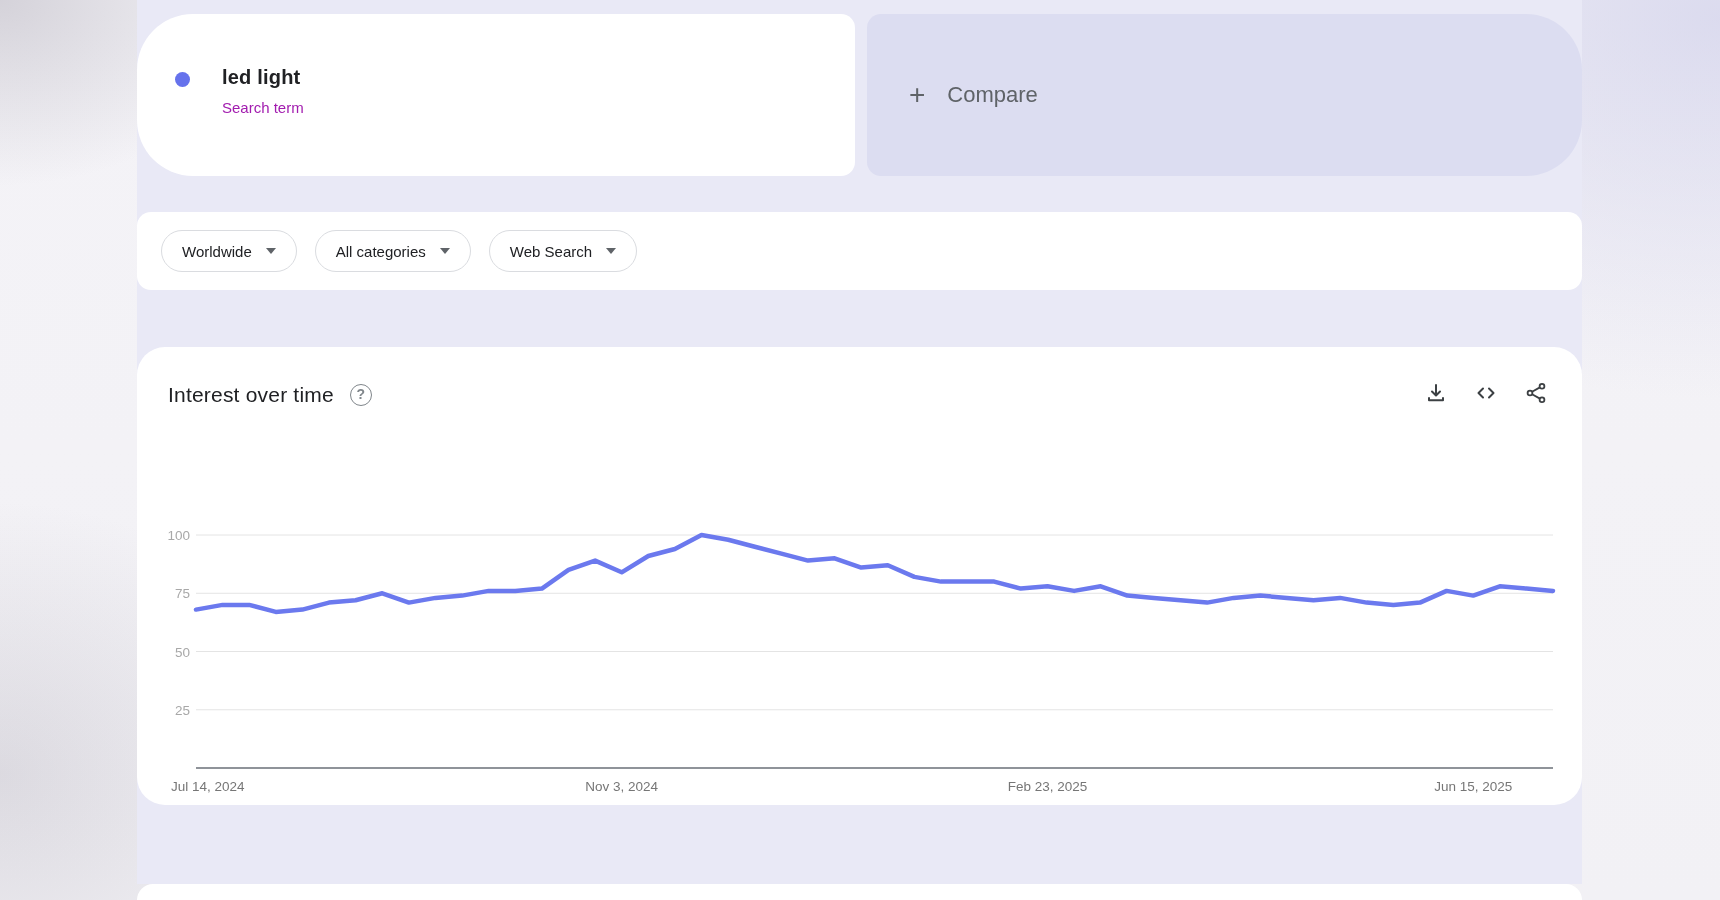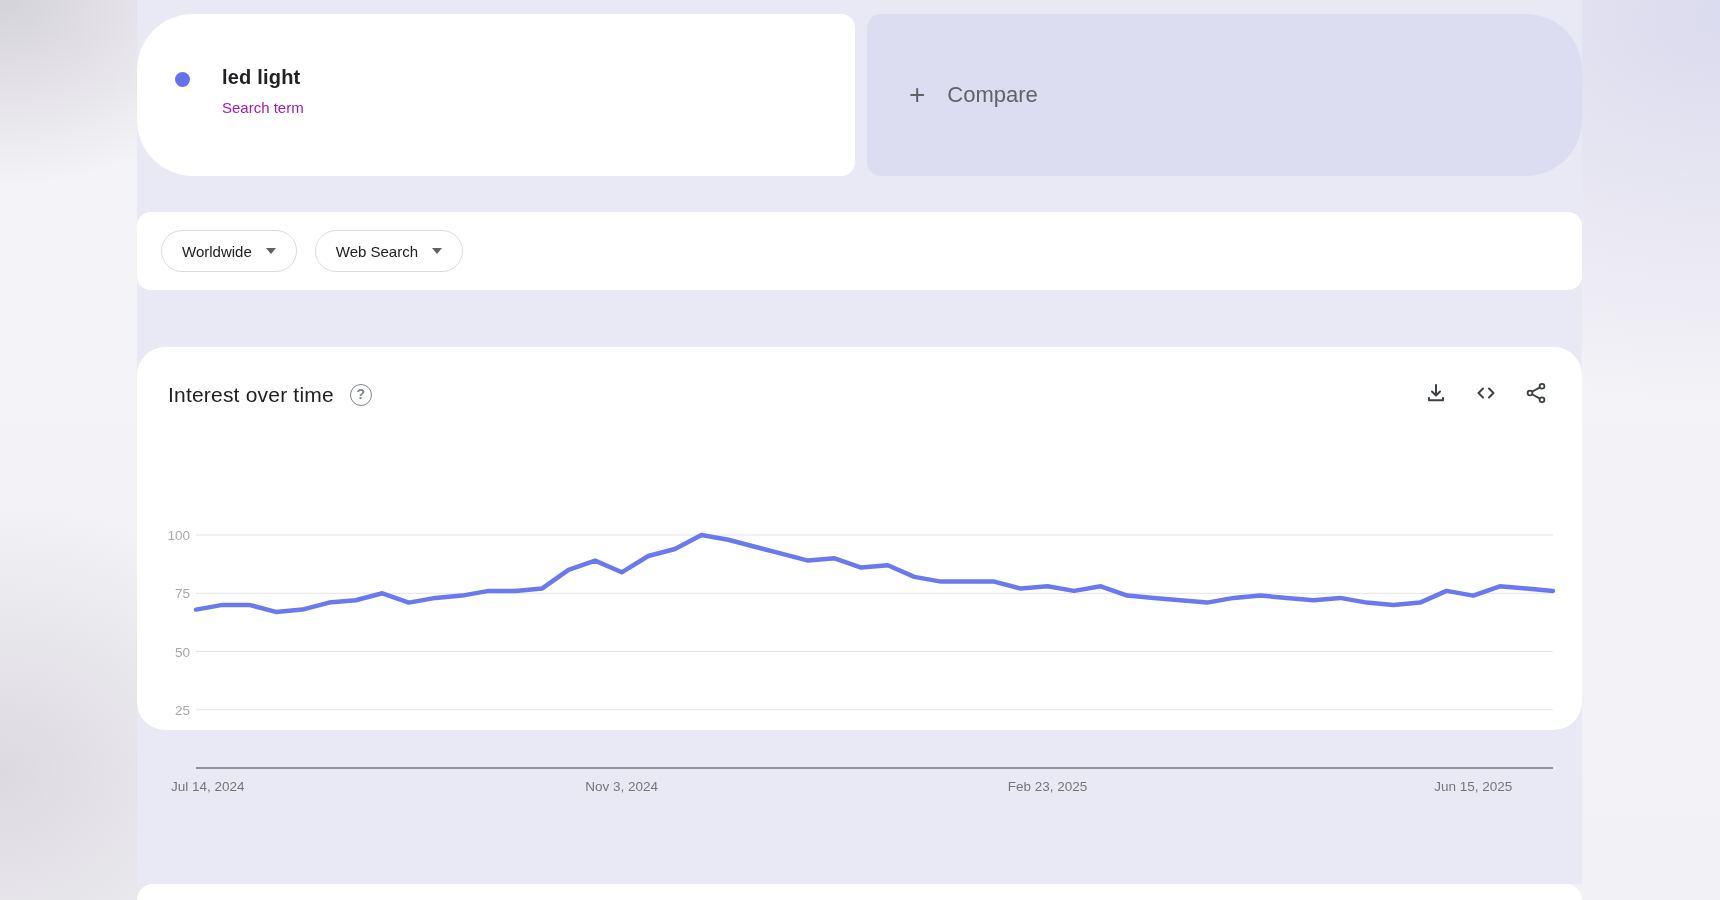--- a/index.html
+++ b/index.html
@@ -49,21 +49,21 @@
     display:flex; align-items:center; padding:0 20px; gap:14px; cursor:pointer;
   }
   .pill-label { font-size:15px; color:#202124; }
   .caret {
     width:0; height:0; border-left:5px solid transparent; border-right:5px solid transparent;
     border-top:6px solid #5f6368;
   }
 
   
   .chart-card {
-    position:absolute; left:137px; top:347px; width:1445px; height:383px;
+    position:absolute; left:137px; top:347px; width:1445px; height:458px;
     background:#ffffff; border-radius:28px;
   }
   .chart-header { position:absolute; left:31px; top:36px; display:flex; align-items:center; }
   .chart-title { font-size:21px; color:#202124; letter-spacing:.2px; }
   .help-icon {
     width:22px; height:22px; border:1.8px solid #80868b; border-radius:50%;
     color:#80868b; font-size:14px; font-weight:700; line-height:19px; text-align:center;
     margin-left:16px; cursor:pointer;
   }
   .chart-actions { position:absolute; right:34px; top:34px; display:flex; gap:26px; }
@@ -92,20 +92,24 @@
 </div>
 
 <div class="compare-card">
   <div class="compare-plus">+</div>
   <div class="compare-label">Compare</div>
 </div>
 
 <div class="filter-bar">
   <div class="pill">
     <span class="pill-label">Worldwide</span>
+    <span class="caret"></span>
+  </div>
+  <div class="pill">
+    <span class="pill-label">All categories</span>
     <span class="caret"></span>
   </div>
   <div class="pill">
     <span class="pill-label">Web Search</span>
     <span class="caret"></span>
   </div>
 </div>
 
 <div class="chart-card">
   <div class="chart-header">

